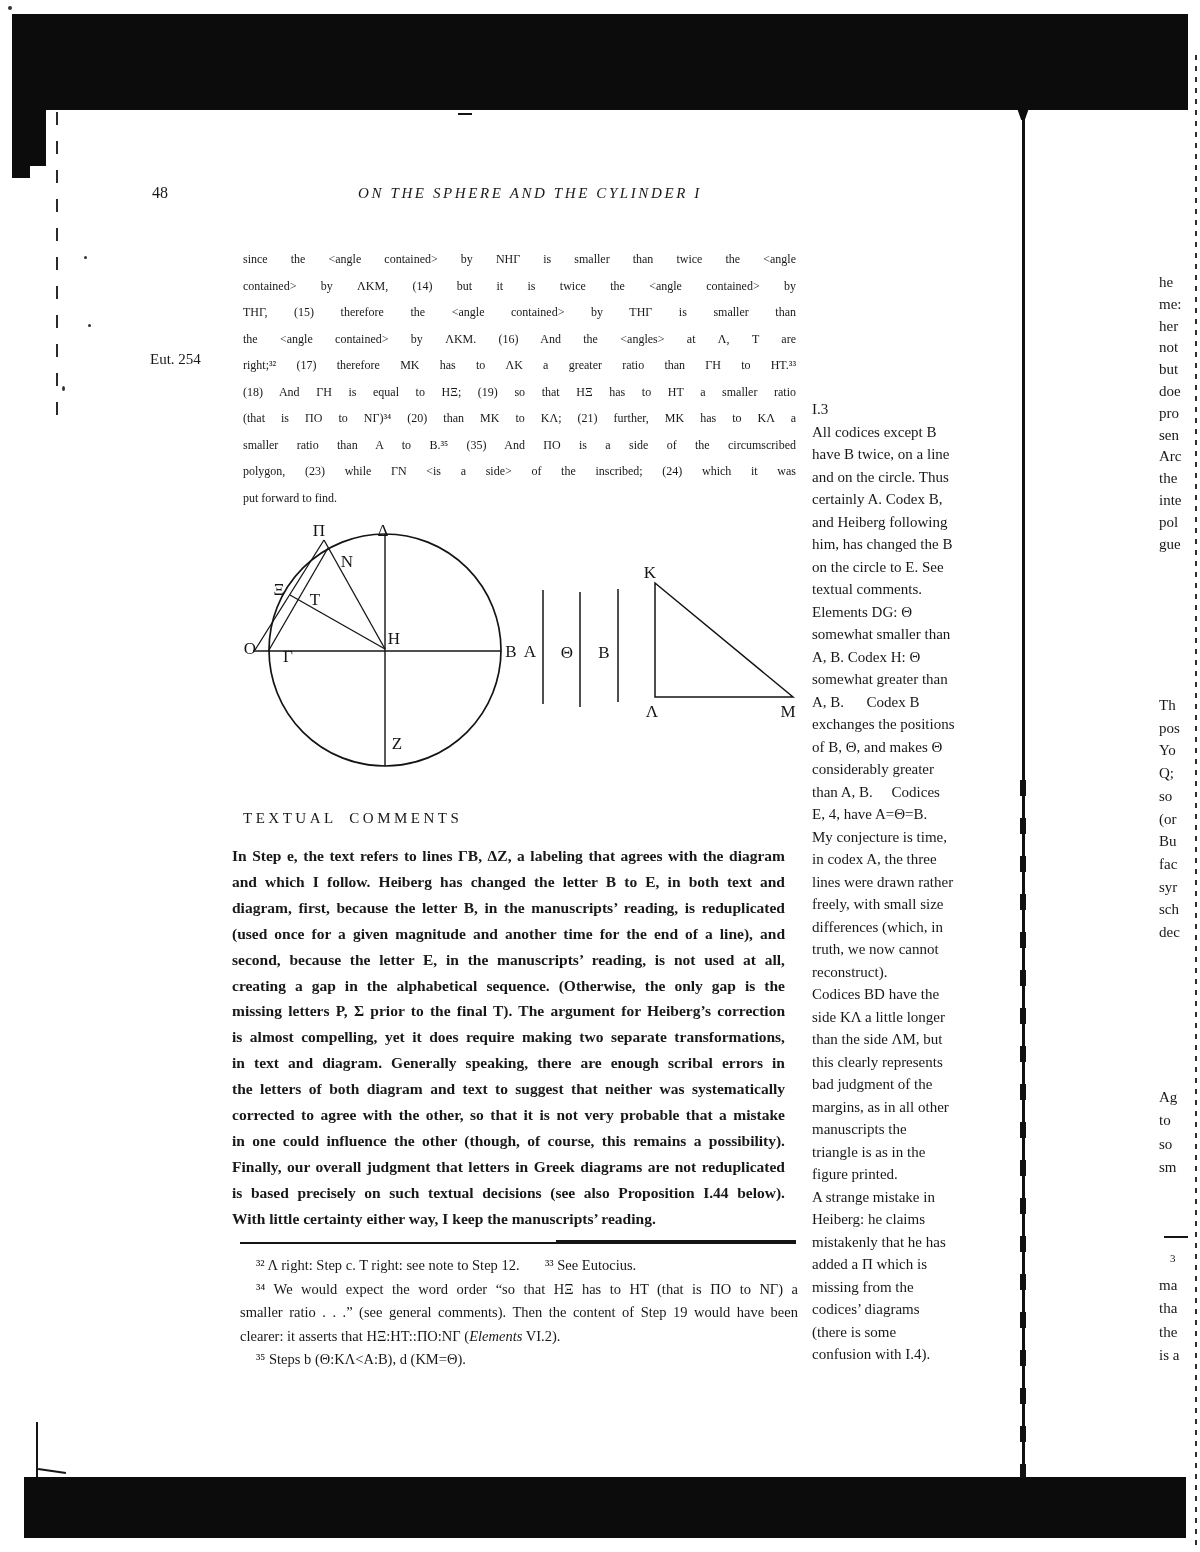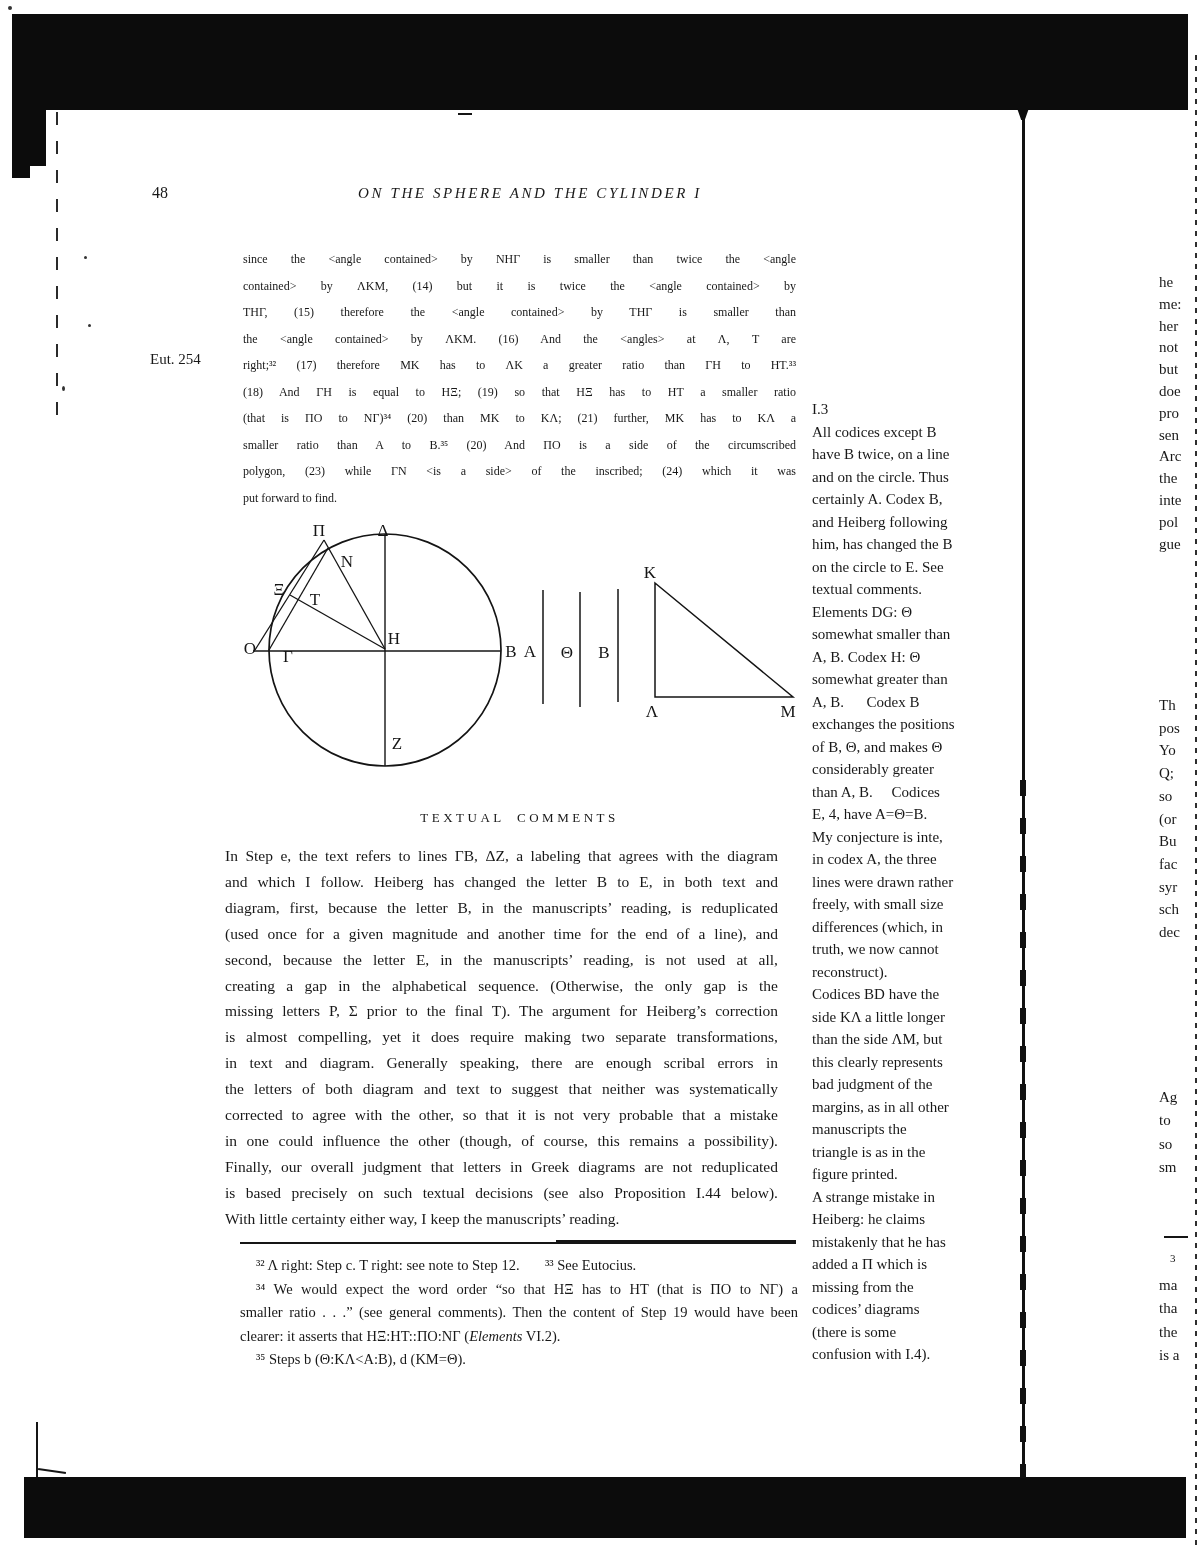--- a/index.html
+++ b/index.html
@@ -15,21 +15,21 @@
   .runhead{font-style:italic;font-size:15px;letter-spacing:2.6px;text-align:center;}
   .eut{font-size:15px;}
   
   .par .line{
     text-align:justify;text-align-last:justify;
     white-space:normal;
   }
   .par .line:last-child{text-align-last:left;}
   .main{font-size:12px;line-height:26.5px;width:553px;}
   .comments{font-size:15.5px;line-height:25.9px;width:553px;}
-  .cheading{font-size:13px;letter-spacing:3.5px;word-spacing:6px;text-align:center;}
+  .cheading{font-size:15px;letter-spacing:3.5px;word-spacing:6px;}
   
   .mcol{font-size:15px;line-height:22.5px;width:190px;}
   .mcol .line{white-space:pre;text-align:left;}
   .mhead{font-size:15px;}
   
   .fnblock{font-size:14.5px;line-height:23.6px;width:558px;}
   .fn{text-align:left;}
   .fn.just{text-align:justify;text-align-last:justify;}
   .fn .ind{display:inline-block;width:16px;}
   .it{font-style:italic;}
@@ -72,21 +72,21 @@
 <div class="abs eut" style="left:150px;top:351px;">Eut. 254</div>
 
 <div class="abs main par" style="left:243px;top:246px;">
     <div class="line">since the &lt;angle contained&gt; by NHΓ is smaller than twice the &lt;angle</div>
     <div class="line">contained&gt; by ΛKM, (14) but it is twice the &lt;angle contained&gt; by</div>
     <div class="line">THΓ, (15) therefore the &lt;angle contained&gt; by THΓ is smaller than</div>
     <div class="line">the &lt;angle contained&gt; by ΛKM. (16) And the &lt;angles&gt; at Λ, T are</div>
     <div class="line">right;³² (17) therefore MK has to ΛK a greater ratio than ΓH to HT.³³</div>
     <div class="line">(18) And ΓH is equal to HΞ; (19) so that HΞ has to HT a smaller ratio</div>
     <div class="line">(that is ΠO to NΓ)³⁴ (20) than MK to KΛ; (21) further, MK has to KΛ a</div>
-    <div class="line">smaller ratio than A to B.³⁵ (20) And ΠO is a side of the circumscribed</div>
+    <div class="line">smaller ratio than A to B.³⁵ (35) And ΠO is a side of the circumscribed</div>
     <div class="line">polygon, (23) while ΓN &lt;is a side&gt; of the inscribed; (24) which it was</div>
     <div class="line">put forward to find.</div>
   </div>
 
 <svg class="abs" style="left:235px;top:518px;" width="575" height="266" viewBox="235 518 575 266">
   <g stroke="#141414" fill="none">
     <circle cx="385" cy="650" r="116" stroke-width="1.7"></circle>
     <line x1="385" y1="534" x2="385" y2="766" stroke-width="1.4"></line>
     <line x1="253" y1="651" x2="501" y2="651" stroke-width="1.4"></line>
     <line x1="255" y1="650" x2="324" y2="540" stroke-width="1.3"></line>
@@ -112,21 +112,21 @@
     <text x="567" y="658">Θ</text>
     <text x="604" y="658">B</text>
     <text x="650" y="578">K</text>
     <text x="652" y="717">Λ</text>
     <text x="788" y="717">M</text>
     <text x="397" y="749">Z</text>
   </g>
 </svg>
 
 <div class="abs cheading" style="left:243px;top:810px;width:553px;">TEXTUAL COMMENTS</div>
-<div class="abs comments par" style="left:225px;top:843px;">
+<div class="abs comments par" style="left:232px;top:843px;font-weight:bold;">
     <div class="line">In Step e, the text refers to lines ΓB, ΔZ, a labeling that agrees with the diagram</div>
     <div class="line">and which I follow. Heiberg has changed the letter B to E, in both text and</div>
     <div class="line">diagram, first, because the letter B, in the manuscripts’ reading, is reduplicated</div>
     <div class="line">(used once for a given magnitude and another time for the end of a line), and</div>
     <div class="line">second, because the letter E, in the manuscripts’ reading, is not used at all,</div>
     <div class="line">creating a gap in the alphabetical sequence. (Otherwise, the only gap is the</div>
     <div class="line">missing letters P, Σ prior to the final T). The argument for Heiberg’s correction</div>
     <div class="line">is almost compelling, yet it does require making two separate transformations,</div>
     <div class="line">in text and diagram. Generally speaking, there are enough scribal errors in</div>
     <div class="line">the letters of both diagram and text to suggest that neither was systematically</div>
@@ -161,21 +161,21 @@
       <div class="line">Elements DG: Θ</div>
       <div class="line">somewhat smaller than</div>
       <div class="line">A, B. Codex H: Θ</div>
       <div class="line">somewhat greater than</div>
       <div class="line">A, B.&nbsp;&nbsp;&nbsp;&nbsp;&nbsp;&nbsp;Codex B</div>
       <div class="line">exchanges the positions</div>
       <div class="line">of B, Θ, and makes Θ</div>
       <div class="line">considerably greater</div>
       <div class="line">than A, B.&nbsp;&nbsp;&nbsp;&nbsp;&nbsp;Codices</div>
       <div class="line">E, 4, have A=Θ=B.</div>
-      <div class="line">My conjecture is inte,</div>
+      <div class="line">My conjecture is time,</div>
       <div class="line">in codex A, the three</div>
       <div class="line">lines were drawn rather</div>
       <div class="line">freely, with small size</div>
       <div class="line">differences (which, in</div>
       <div class="line">truth, we now cannot</div>
       <div class="line">reconstruct).</div>
       <div class="line">Codices BD have the</div>
       <div class="line">side KΛ a little longer</div>
       <div class="line">than the side ΛM, but</div>
       <div class="line">this clearly represents</div>

